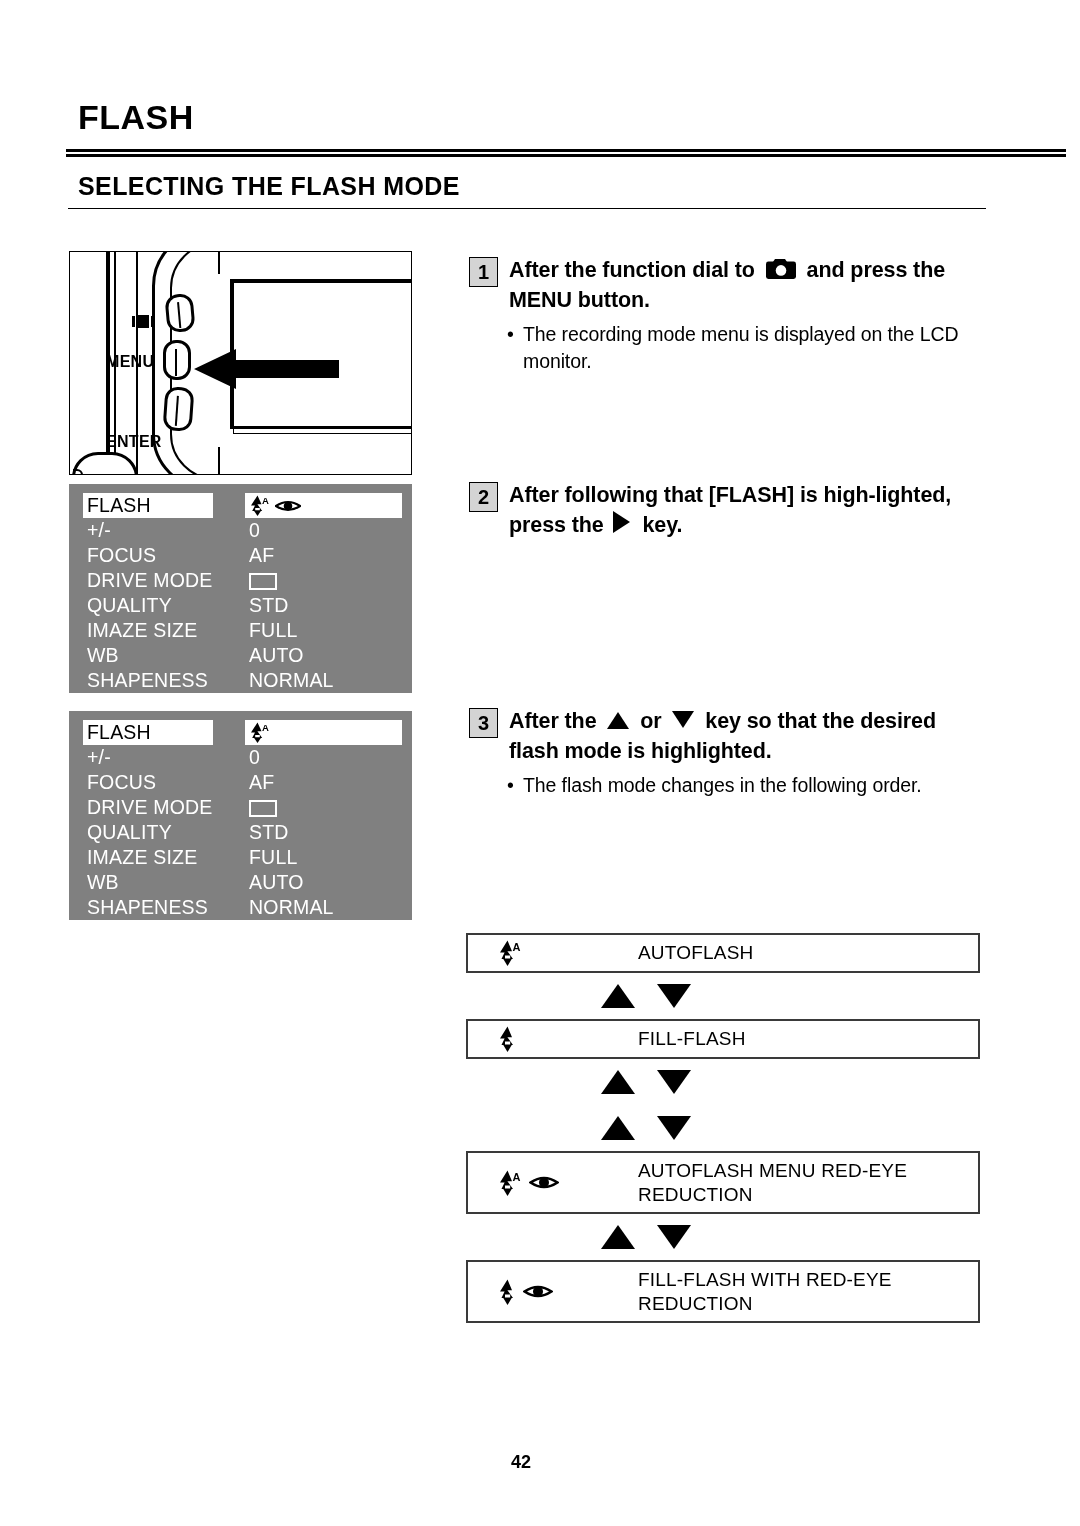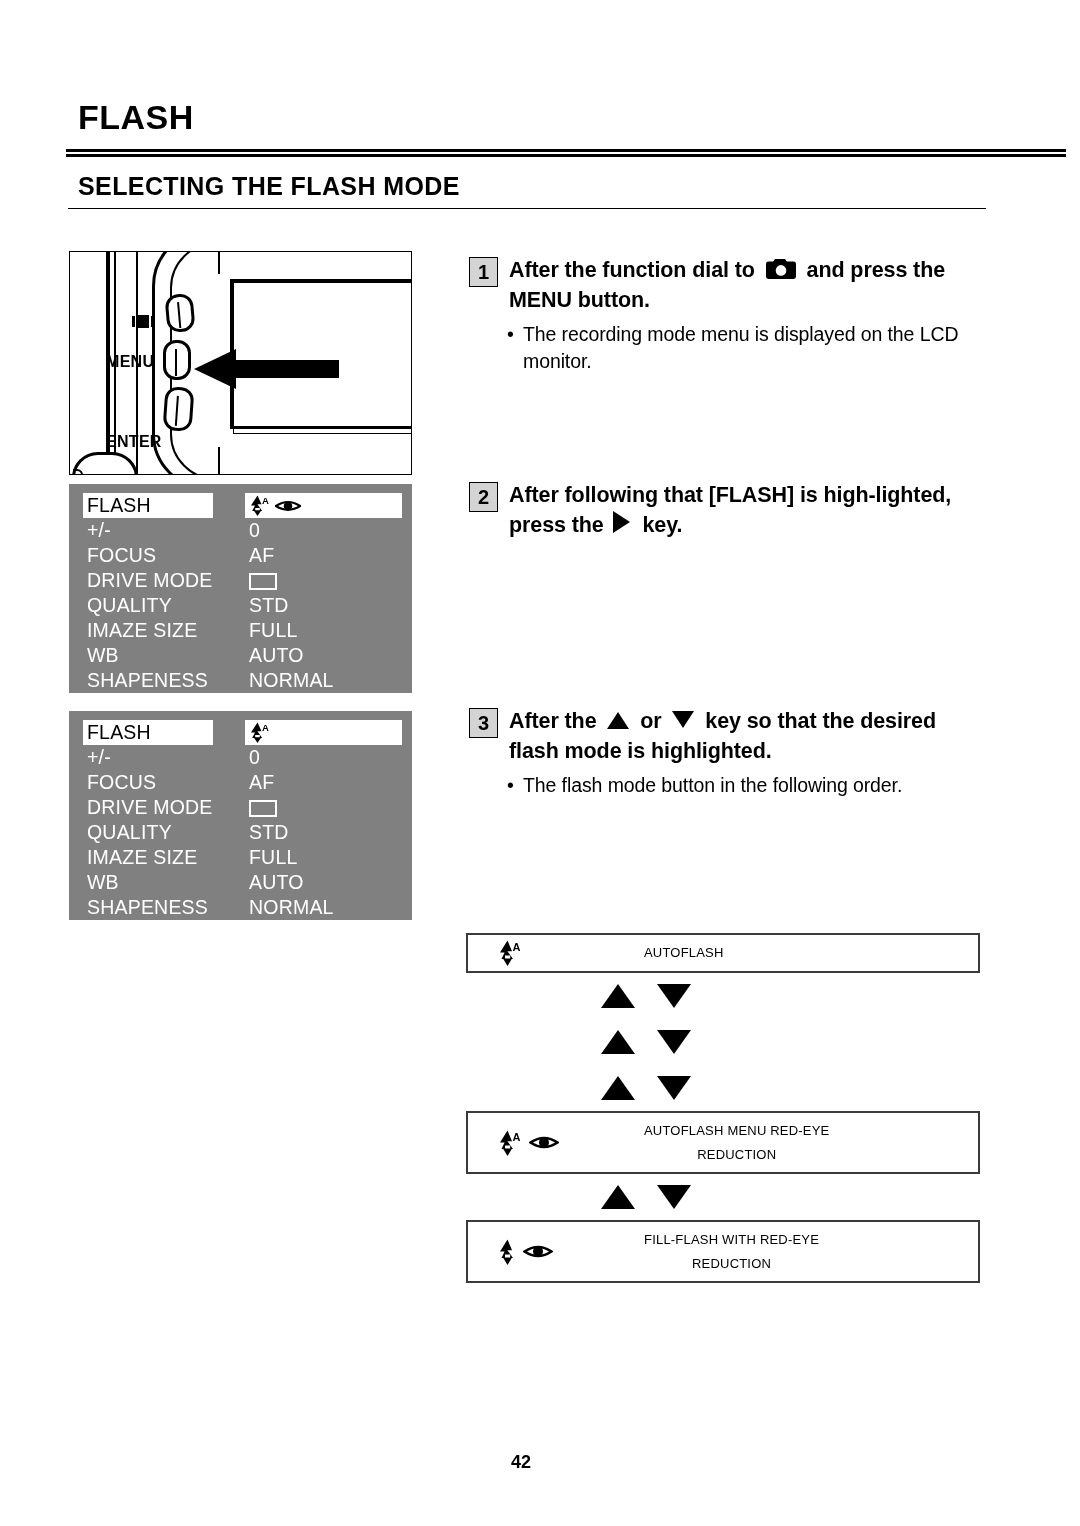--- a/index.html
+++ b/index.html
@@ -339,25 +339,24 @@
   .mode-box.h2 { height: 63px; }
   .mode-icon {
     position: absolute;
     left: 30px;
     display: flex;
     align-items: center;
     gap: 7px;
   }
   .mode-label {
     position: absolute;
-    left: 176px;
-    font-size: 13px;
+    left: 170px;
+    font-size: 19px;
     line-height: 24px;
     letter-spacing: 0.2px;
-    text-align: center;
   }
   .arrow-pair {
     height: 46px;
     display: flex;
     align-items: center;
     justify-content: flex-start;
     padding-left: 135px;
     gap: 22px;
   }
   .arrow-up {
@@ -555,21 +554,21 @@
     <div class="step-text">
       <span>After the</span>
       <span class="ico-tri-up"></span>
       <span>or</span>
       <span class="ico-tri-down"></span>
       <span>key so that the desired flash mode is highlighted.</span>
     </div>
   </div>
   <div class="step-bullet">
     <span class="bullet-dot">•</span>
-    <span>The flash mode button in the following order.</span>
+    <span>The flash mode changes in the following order.</span>
   </div>
 </div>
 
 <div id="flash-sequence">
 
   <div class="mode-box h1">
     <span class="mode-icon">
       <svg width="24" height="26" viewBox="0 0 24 26">
         <polygon points="9.5,0.5 2.0,12.5 6.6,12.5 3.5,19.0 7.0,19.0 7.0,15.5 12.2,15.5 12.2,19.0 15.0,19.0 9.4,11.2 14.0,11.2" fill="#000"></polygon>
         <polygon points="9.5,26 5.0,18.6 14.0,18.6" fill="#000"></polygon>
@@ -577,20 +576,29 @@
       </svg>
     </span>
     <span class="mode-label">AUTOFLASH</span>
   </div>
 
   <div class="arrow-pair">
     <span class="arrow-up"></span>
     <span class="arrow-down"></span>
   </div>
 
+  <div class="mode-box h1">
+    <span class="mode-icon">
+      <svg width="18" height="26" viewBox="0 0 18 26">
+        <polygon points="9.5,0.5 2.0,12.5 6.6,12.5 3.5,19.0 7.0,19.0 7.0,15.5 12.2,15.5 12.2,19.0 15.0,19.0 9.4,11.2 14.0,11.2" fill="#000"></polygon>
+        <polygon points="9.5,26 5.0,18.6 14.0,18.6" fill="#000"></polygon>
+      </svg>
+    </span>
+    <span class="mode-label">FILL-FLASH</span>
+  </div>
 
   <div class="arrow-pair">
     <span class="arrow-up"></span>
     <span class="arrow-down"></span>
   </div>
 
 
   <div class="arrow-pair">
     <span class="arrow-up"></span>
     <span class="arrow-down"></span>

